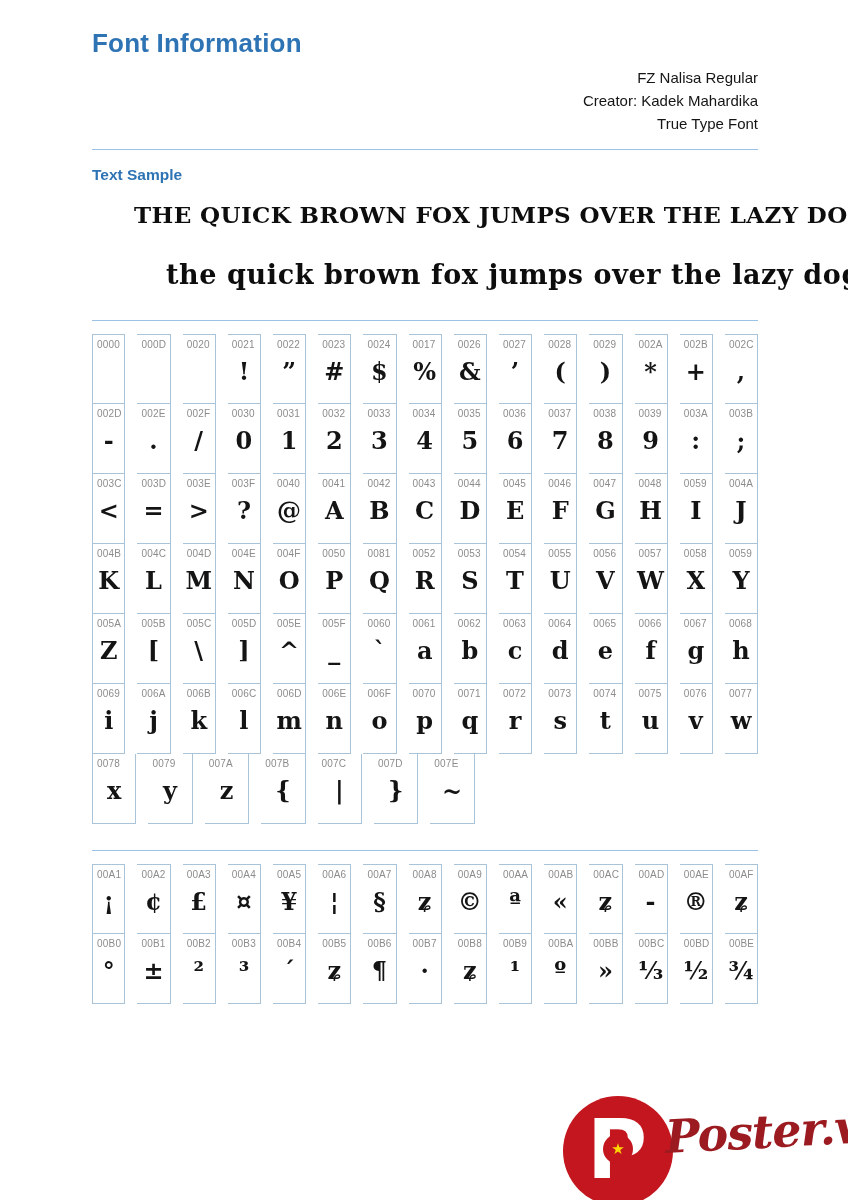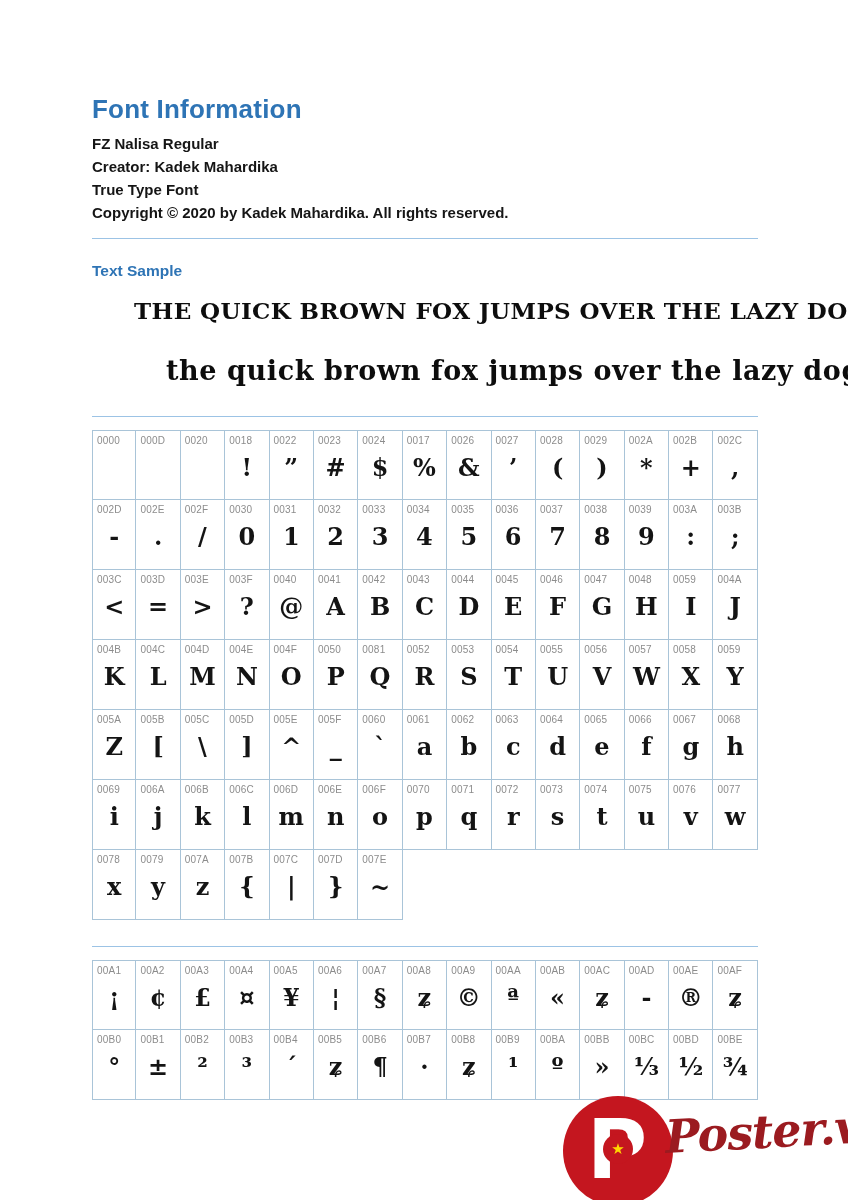--- a/index.html
+++ b/index.html
@@ -8,46 +8,46 @@
     background:#ffffff;
     font-family:"Liberation Sans", sans-serif;
     position:relative;
     overflow:hidden;
   }
   .page { position:absolute; left:92px; top:0; width:666px; }
 
   h1.title {
     color:var(--heading,#2e74b5);
     font-size:26px; font-weight:bold;
-    margin:94px 0 7px 0; letter-spacing:0.2px;
+    margin:28px 0 7px 0; letter-spacing:0.2px;
   }
   .info p {
-    margin:0; font-size:15px; font-weight:bold; color:#151515; line-height:23px;
+    margin:0; font-size:15px; font-weight:normal; color:#151515; line-height:23px;text-align:right;
   }
 
   .rule { border-top:1.5px solid var(--rule,#9cc3e5); height:0; }
   .rule.r1 { margin-top:14px; }
   .rule.r2 { margin-top:30px; }
   .rule.r3 { margin-top:26px; }
 
   h2.section {
     color:var(--heading,#2e74b5);
     font-size:15.5px; font-weight:bold;
-    margin:23px 0 0 0;
+    margin:16px 0 0 0;
   }
 
   .sample {
     font-family:"DejaVu Serif", serif;
     font-weight:bold; color:#0d0d0d; white-space:nowrap;
   }
   .sample.upper { margin-top:17px; font-size:23px; padding-left:42px; letter-spacing:0.4px; }
   .sample.lower { margin-top:31px; font-size:27px; padding-left:74px; letter-spacing:0.6px; }
 
   .charmap { margin-top:13px; }
-  .crow { display:flex; }
+  .crow { display:flex;gap:12px; }
   .ccell {
     box-sizing:border-box;
     width:44.4px; height:70px;
     border-right:1px solid var(--table-border,#a9c4d8);
     border-bottom:1px solid var(--table-border,#a9c4d8);
     background:#ffffff;
   }
   .crow .ccell:first-child { border-left:1px solid var(--table-border,#a9c4d8); }
   .crow:first-child .ccell { border-top:1px solid var(--table-border,#a9c4d8); }
   .ccode {
@@ -92,21 +92,20 @@
 <body>
 
 <div class="page">
 
   <h1 class="title">Font Information</h1>
 
   <div class="info">
     <p>FZ Nalisa Regular</p>
     <p>Creator: Kadek Mahardika</p>
     <p>True Type Font</p>
-    <p>Copyright © 2020 by Kadek Mahardika. All rights reserved.</p>
   </div>
 
   <div class="rule r1"></div>
   <h2 class="section">Text Sample</h2>
   <div class="sample upper">THE QUICK BROWN FOX JUMPS OVER THE LAZY DOG</div>
   <div class="sample lower">the quick brown fox jumps over the lazy dog</div>
 
   <div class="rule r2"></div>
   <div class="charmap">
       <div class="crow">
@@ -116,21 +115,21 @@
         </div>
         <div class="ccell">
           <div class="ccode">000D</div>
           <div class="cglyph"></div>
         </div>
         <div class="ccell">
           <div class="ccode">0020</div>
           <div class="cglyph"></div>
         </div>
         <div class="ccell">
-          <div class="ccode">0018</div>
+          <div class="ccode">0021</div>
           <div class="cglyph">!</div>
         </div>
         <div class="ccell">
           <div class="ccode">0022</div>
           <div class="cglyph">”</div>
         </div>
         <div class="ccell">
           <div class="ccode">0023</div>
           <div class="cglyph">#</div>
         </div>

